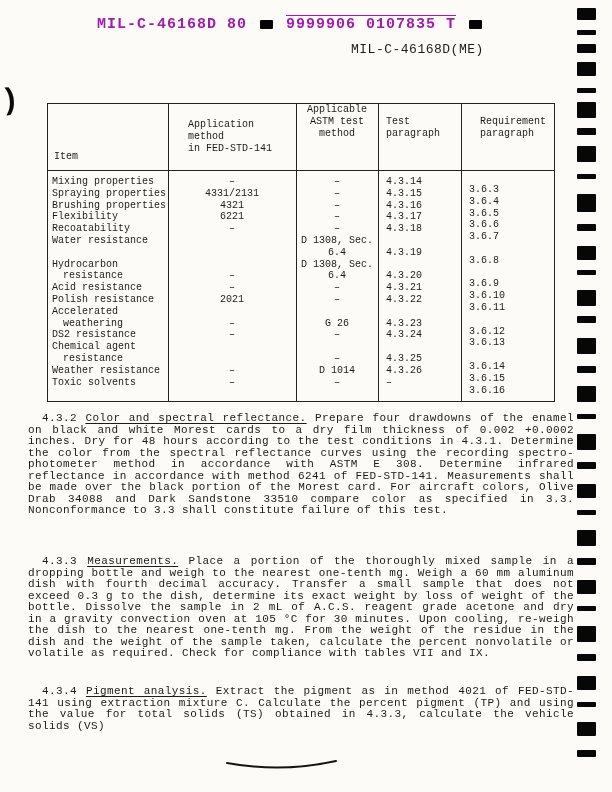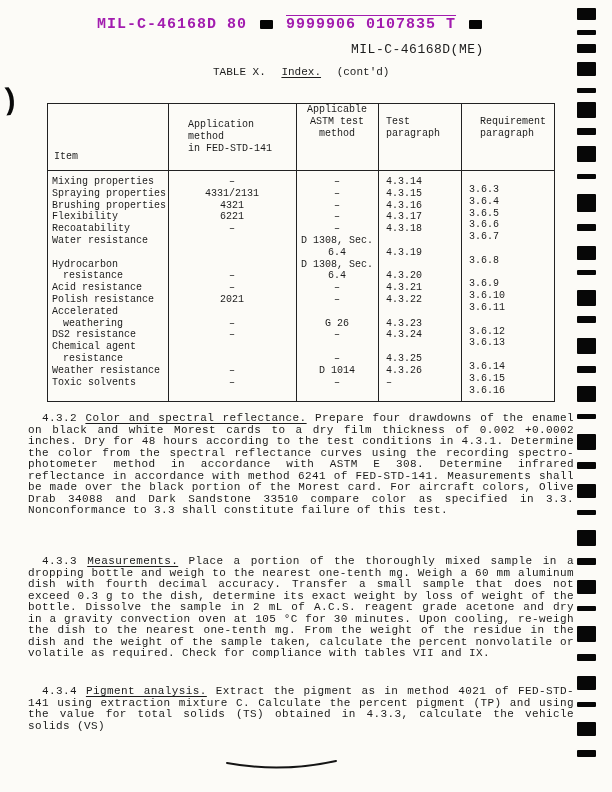--- a/index.html
+++ b/index.html
@@ -64,25 +64,20 @@
 
   <div class="codeline">
     <span>MIL-C-46168D 80</span>
     <span class="blob"></span>
     <span class="num">9999906 0107835 T</span>
     <span class="blob"></span>
   </div>
 
   <div class="docid">MIL-C-46168D(ME)</div>
 
-  <div class="caption">
-    <span>TABLE X.</span>
-    <span class="u">Index.</span>
-    <span>(cont'd)</span>
-  </div>
 
   <div class="xtable">
     <div class="vline v0"></div>
     <div class="vline v1"></div>
     <div class="vline v2"></div>
     <div class="vline v3"></div>
     <div class="hsep"></div>
 
     <div class="thead">
       <div class="hcell h0">

